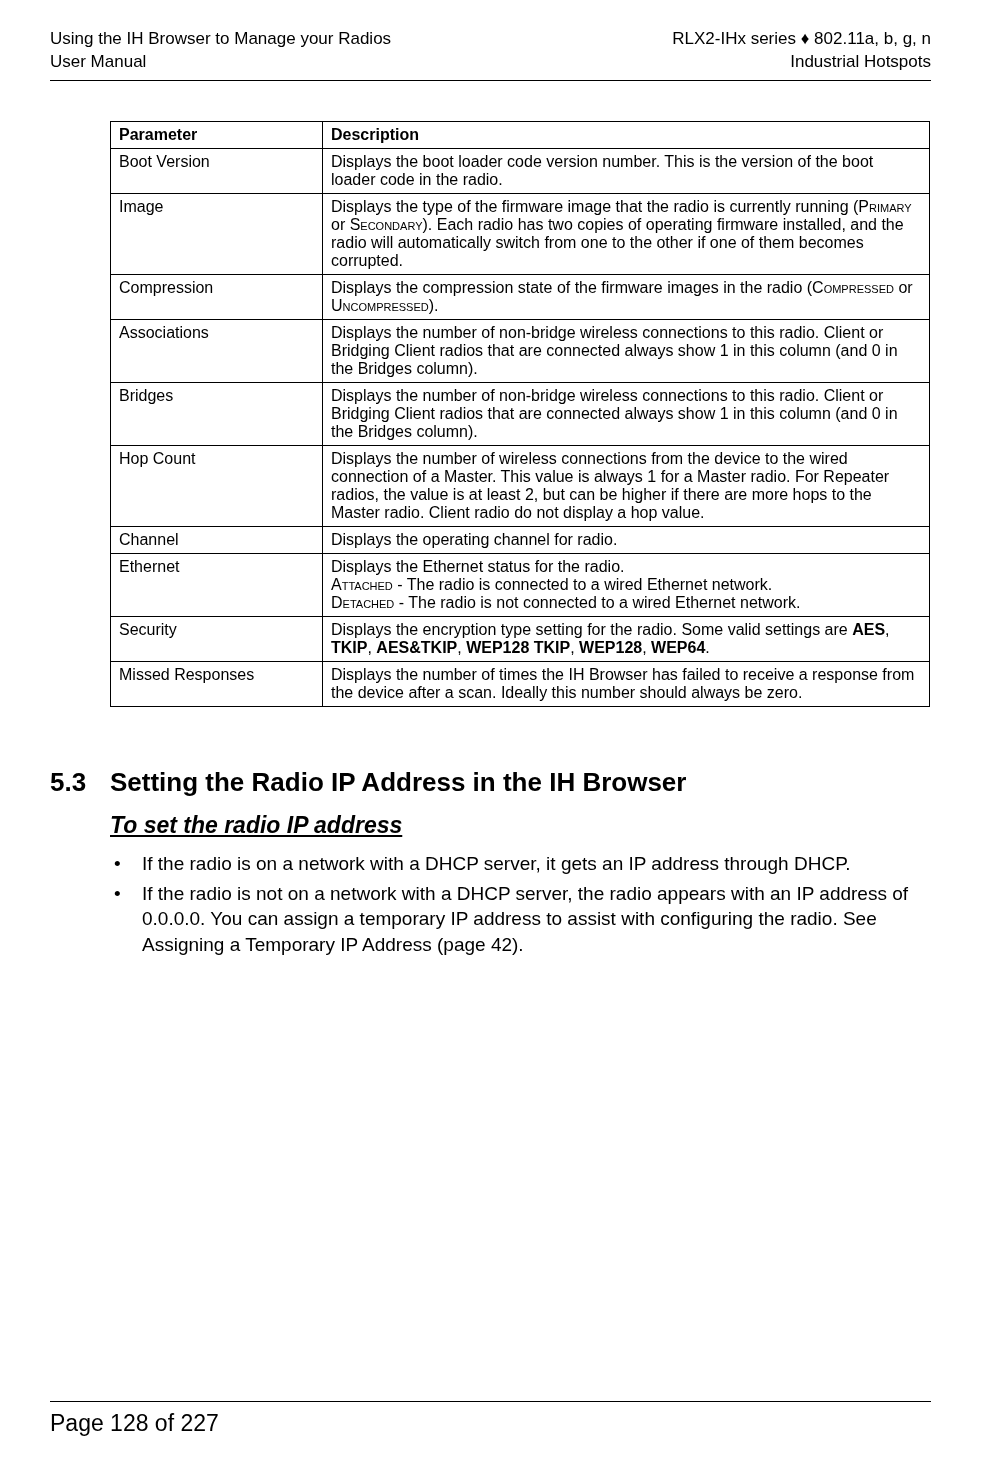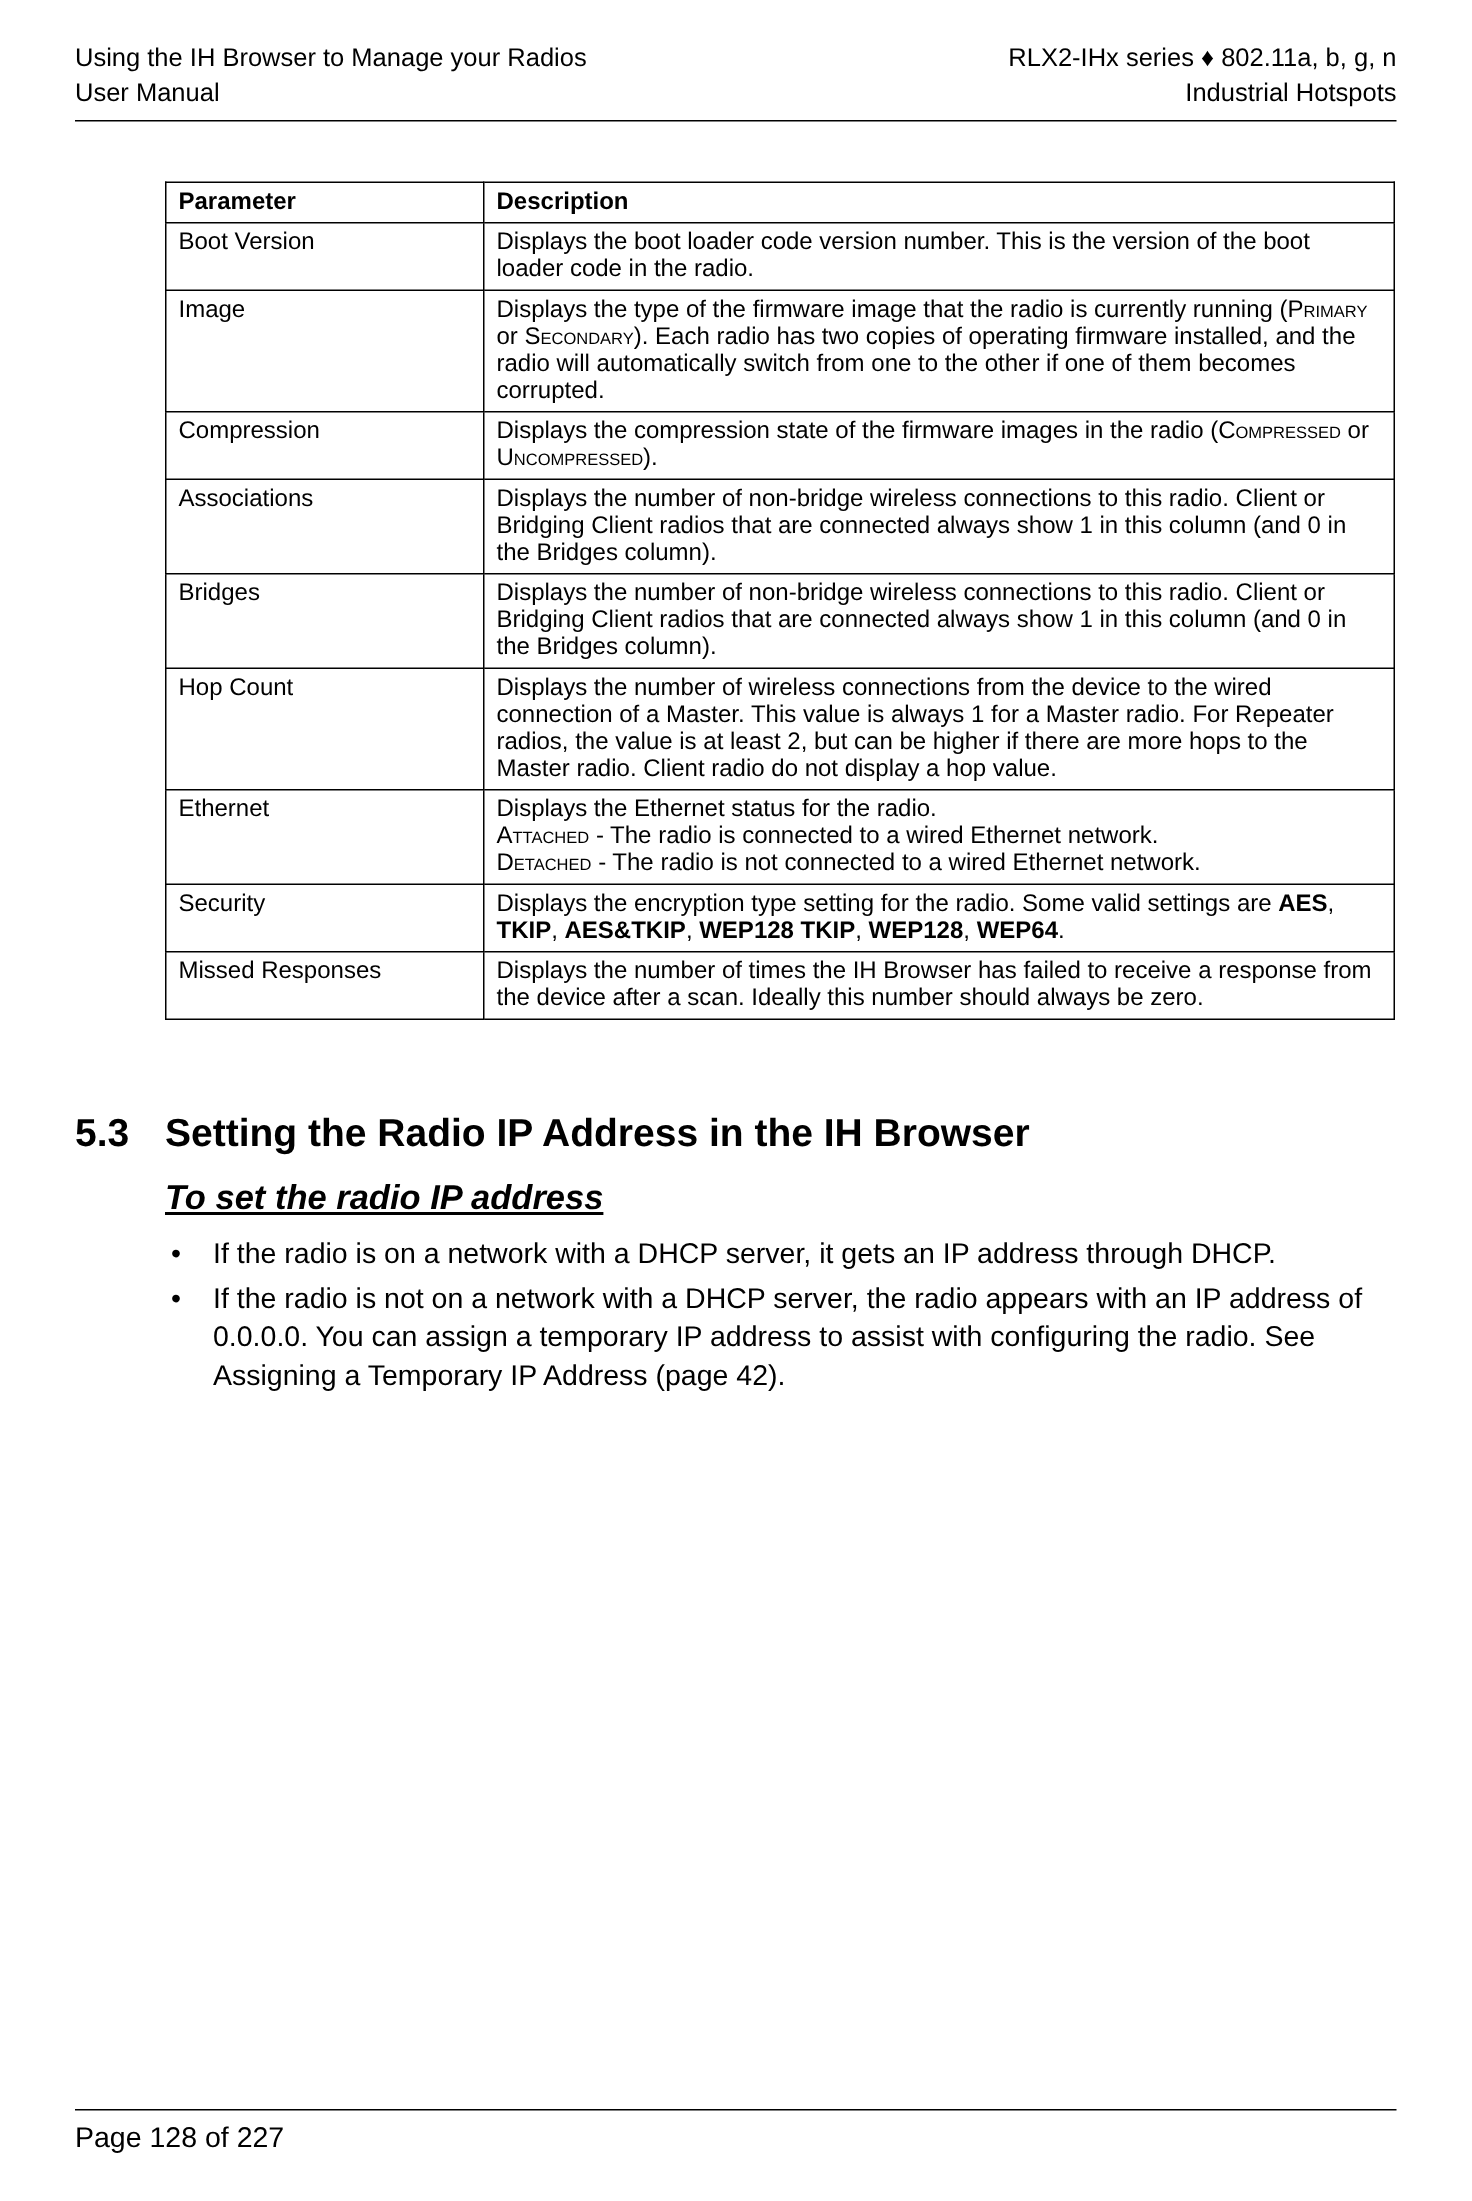--- a/index.html
+++ b/index.html
@@ -93,21 +93,21 @@
     right: 50px;
   }
   hr.footer-rule {
     border: none;
     border-top: 1.5px solid #000;
     margin: 0 0 6px 0;
   }
   .footer-row {
     display: flex;
     justify-content: flex-start;
-    font-size: 19px;
+    font-size: 23px;
     line-height: 1.35;
     flex-direction: column;
   }
   .footer-right { text-align: right; }
 </style>
 </head>
 <body>
 
 <div class="page">
 
@@ -149,20 +149,24 @@
       </tr>
       <tr>
         <td class="param-col">Bridges</td>
         <td>Displays the number of non-bridge wireless connections to this radio. Client or Bridging Client radios that are connected always show 1 in this column (and 0 in the Bridges column).</td>
       </tr>
       <tr>
         <td class="param-col">Hop Count</td>
         <td>Displays the number of wireless connections from the device to the wired connection of a Master. This value is always 1 for a Master radio. For Repeater radios, the value is at least 2, but can be higher if there are more hops to the Master radio. Client radio do not display a hop value.</td>
       </tr>
       <tr>
+        <td class="param-col">Channel</td>
+        <td>Displays the operating channel for radio.</td>
+      </tr>
+      <tr>
         <td class="param-col">Ethernet</td>
         <td>
           <div>Displays the Ethernet status for the radio.</div>
           <div><span class="smallcaps">Attached</span><span> - The radio is connected to a wired Ethernet network.</span></div>
           <div><span class="smallcaps">Detached</span><span> - The radio is not connected to a wired Ethernet network.</span></div>
         </td>
       </tr>
       <tr>
         <td class="param-col">Security</td>
         <td><span>Displays the encryption type setting for the radio. Some valid settings are </span><b>AES</b><span>, </span><b>TKIP</b><span>, </span><b>AES&amp;TKIP</b><span>, </span><b>WEP128 TKIP</b><span>, </span><b>WEP128</b><span>, </span><b>WEP64</b><span>.</span></td>

